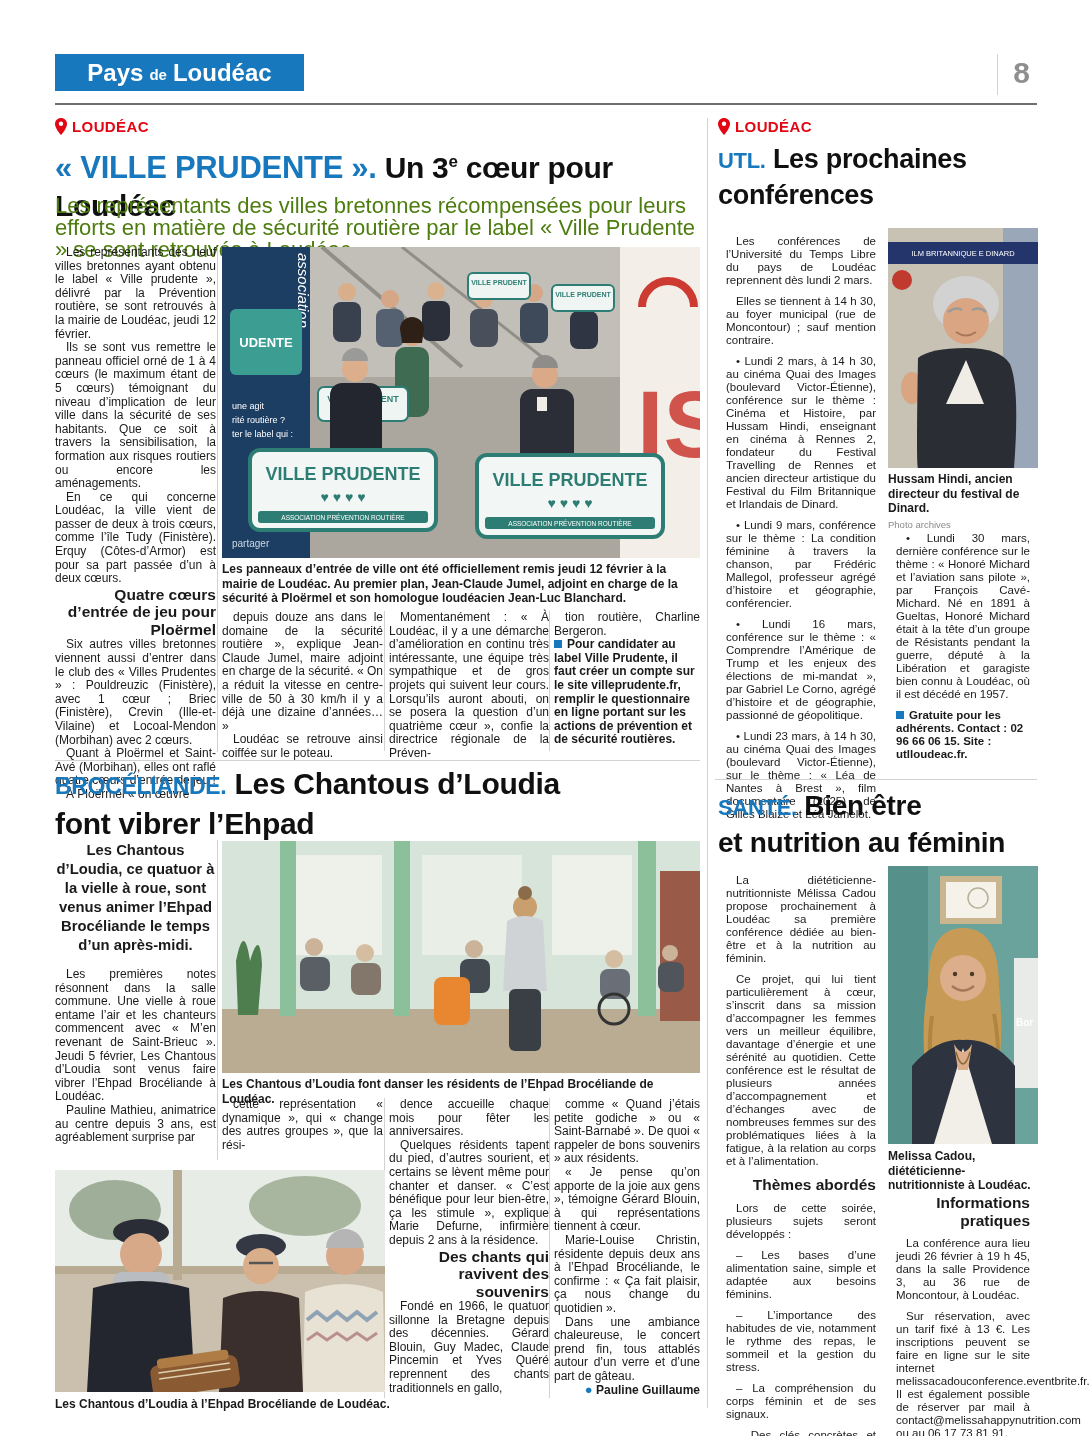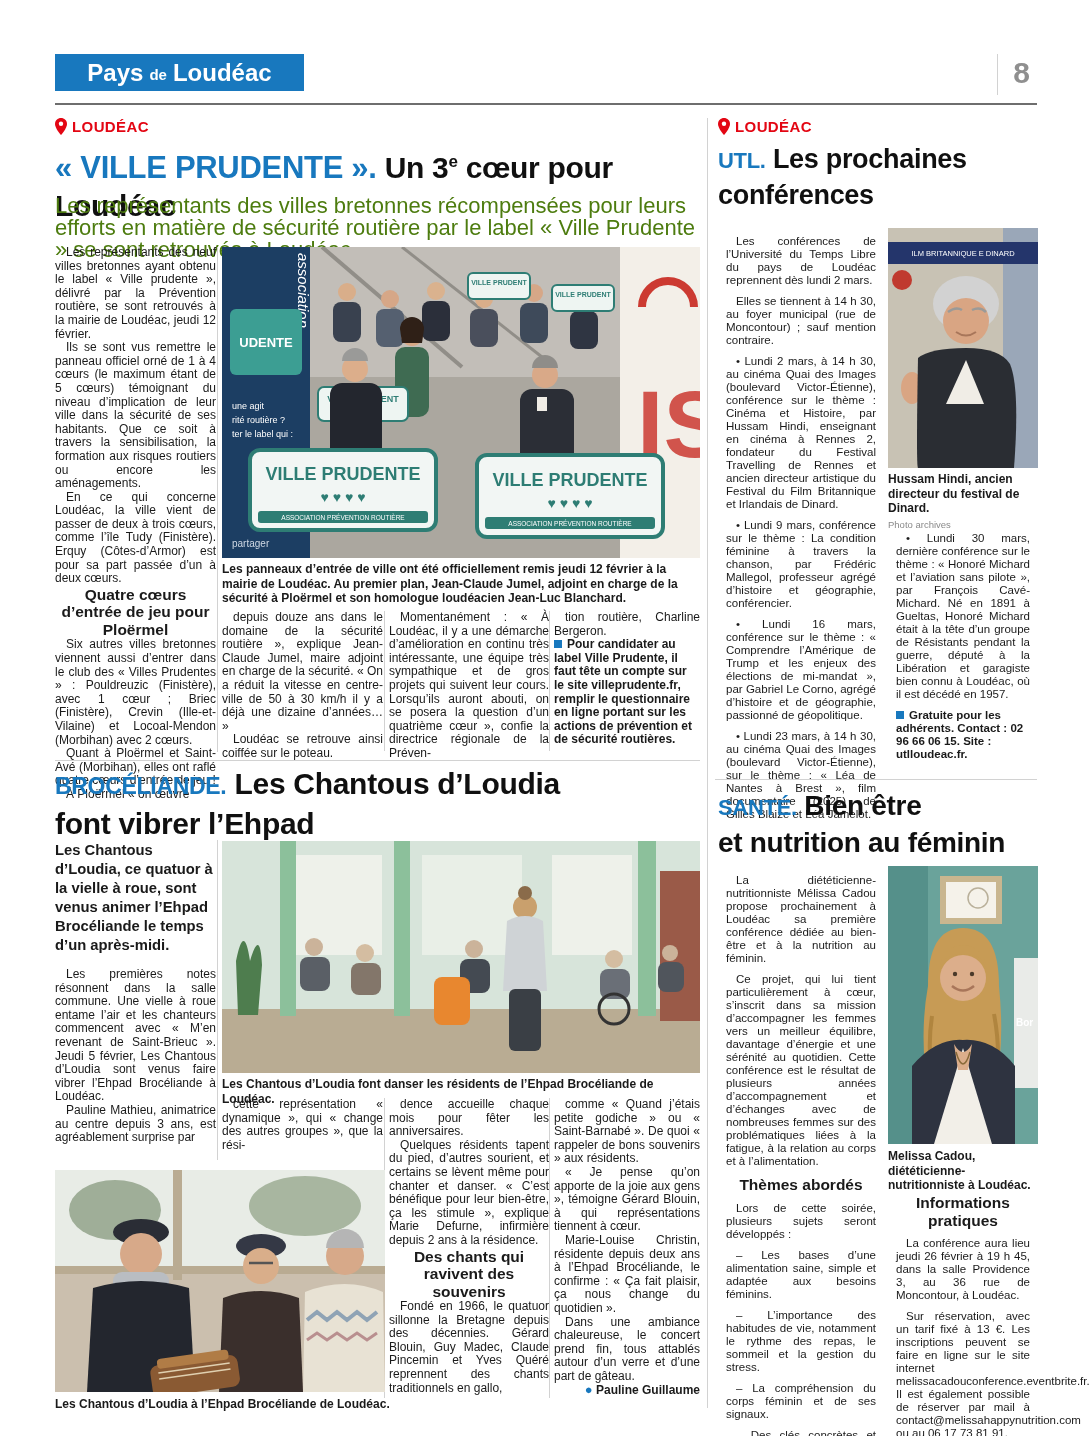--- a/index.html
+++ b/index.html
@@ -19,26 +19,26 @@
   .vline,.hline{background:#d2d2d2}
   
   .loc{color:#e30613;font-weight:bold;font-size:15px;letter-spacing:.4px;display:flex;align-items:center;gap:5px}
   .headline{margin:0;font-weight:bold;color:#101010;letter-spacing:-.3px}
   .kicker{color:#1878be;font-weight:bold}
   .lede{font-size:22px;line-height:22px;color:#4d7c0f}
   .col{font-size:12px;line-height:13.6px;text-align:justify}
   .col p{margin:0;text-indent:11px}
   .rcol{font-size:11.5px;line-height:13px;text-align:justify}
   .rcol p{margin:8px;text-indent:10px}
-  .subhead{font-weight:bold;font-size:15.5px;line-height:17.5px;margin:9px 0 3px;text-indent:0 !important;text-align:center}
+  .subhead{font-weight:bold;font-size:15.5px;line-height:17.5px;margin:9px 0 3px;text-indent:0 !important;text-align:right}
   .caption{font-weight:bold;font-size:12px;line-height:14.5px;color:#1a1a1a}
   .credit{font-weight:normal;font-size:9.5px;color:#8a8a8a;margin-top:2px}
   .note{font-weight:bold;margin-top:11px;text-indent:0 !important;text-align:left}
   .sq{display:inline-block;width:8px;height:8px;background:#1878be;margin-right:5px}
-  .ledebold{font-weight:bold;font-size:14.8px;line-height:19px;text-align:left;margin-bottom:13px}
+  .ledebold{font-weight:bold;font-size:14.8px;line-height:19px;text-align:center;margin-bottom:13px}
   .byline{text-align:right;font-weight:bold;margin-top:6px;text-indent:0 !important}
   .dot{color:#1878be;font-size:13px}
   svg text{font-family:"Liberation Sans",sans-serif}
 </style>
 </head>
 <body>
 
 <div class="page">
 
   <div class="abs badge" style="left:55px;top:54px;width:249px;height:37px">
@@ -156,21 +156,21 @@
 
   <div class="abs col" style="left:222px;top:611px;width:161px">
     <p>depuis douze ans dans le domaine de la sécurité routière », explique Jean-Claude Jumel, maire adjoint en charge de la sécurité. « On a réduit la vitesse en centre-ville de 50 à 30 km/h il y a déjà une dizaine d’années… »</p>
     <p>Loudéac se retrouve ainsi coiffée sur le poteau.</p>
   </div>
   <div class="abs col" style="left:389px;top:611px;width:160px">
     <p>Momentanément : « À Loudéac, il y a une démarche d’amélioration en continu très intéressante, une équipe très sympathique et de gros projets qui suivent leur cours. Lorsqu’ils auront abouti, on se posera la question d’un quatrième cœur », confie la directrice régionale de la Préven-</p>
   </div>
   <div class="abs col" style="left:554px;top:611px;width:146px">
     <p>tion routière, Charline Bergeron.</p>
-    <p class="note"><span class="sq"></span><span>Pour candidater au label Ville Prudente, il faut tête un compte sur le site villeprudente.fr, remplir le questionnaire en ligne portant sur les actions de prévention et de sécurité routières.</span></p>
+    <p class="note"><span class="sq"></span><span>Pour candidater au label Ville Prudente, il faut créer un compte sur le site villeprudente.fr, remplir le questionnaire en ligne portant sur les actions de prévention et de sécurité routières.</span></p>
   </div>
 
   <div class="abs loc" style="left:718px;top:118px">
     <svg width="12" height="17" viewBox="0 0 12 17">
         <path d="M6 0C2.7 0 0 2.6 0 5.9 0 10.2 6 17 6 17s6-6.8 6-11.1C12 2.6 9.3 0 6 0z" fill="#e30613"></path>
         <circle cx="6" cy="5.8" r="2.2" fill="#fff"></circle>
       </svg>
     <span>LOUDÉAC</span>
   </div>
   <h2 class="abs headline" style="left:718px;top:142px;width:322px;font-size:27px;line-height:34px">

